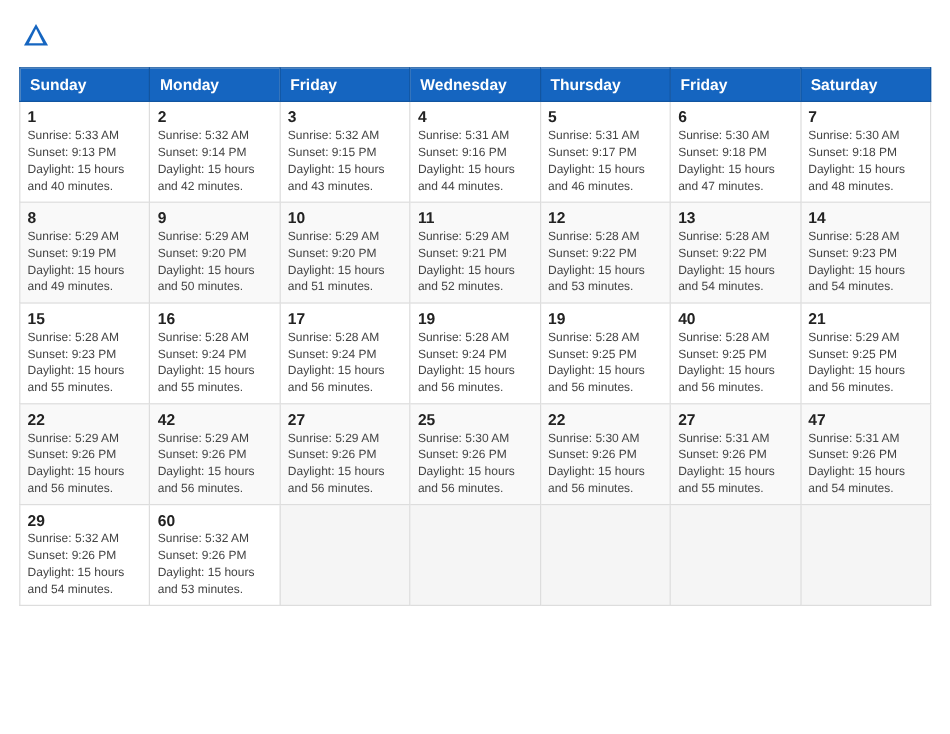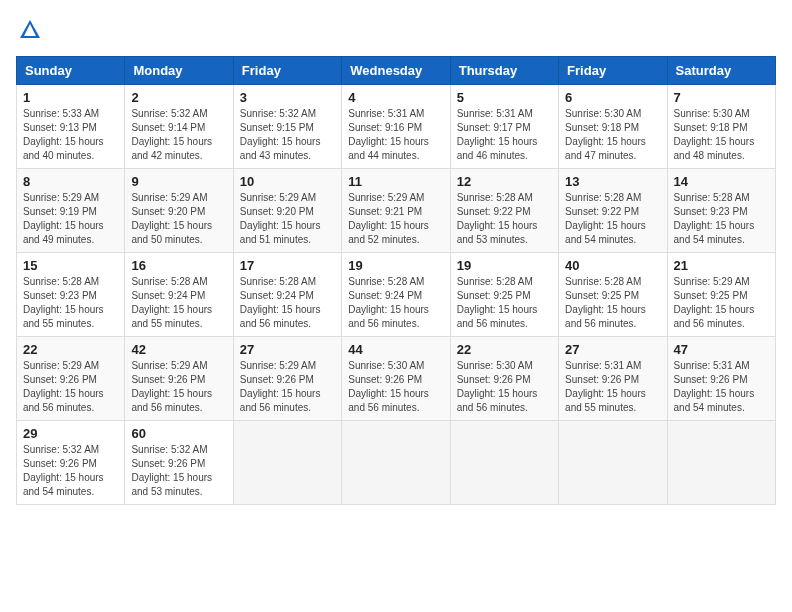--- a/index.html
+++ b/index.html
@@ -340,21 +340,21 @@
         <td>
         <span class="day-number">27</span>
         <div class="day-info">
           Sunrise: 5:29 AM<br>
           Sunset: 9:26 PM<br>
           Daylight: 15 hours<br>
           and 56 minutes.
         </div>
       </td>
         <td>
-        <span class="day-number">44</span>
+        <span class="day-number">25</span>
         <div class="day-info">
           Sunrise: 5:30 AM<br>
           Sunset: 9:26 PM<br>
           Daylight: 15 hours<br>
           and 56 minutes.
         </div>
       </td>
         <td>
         <span class="day-number">22</span>
         <div class="day-info">

